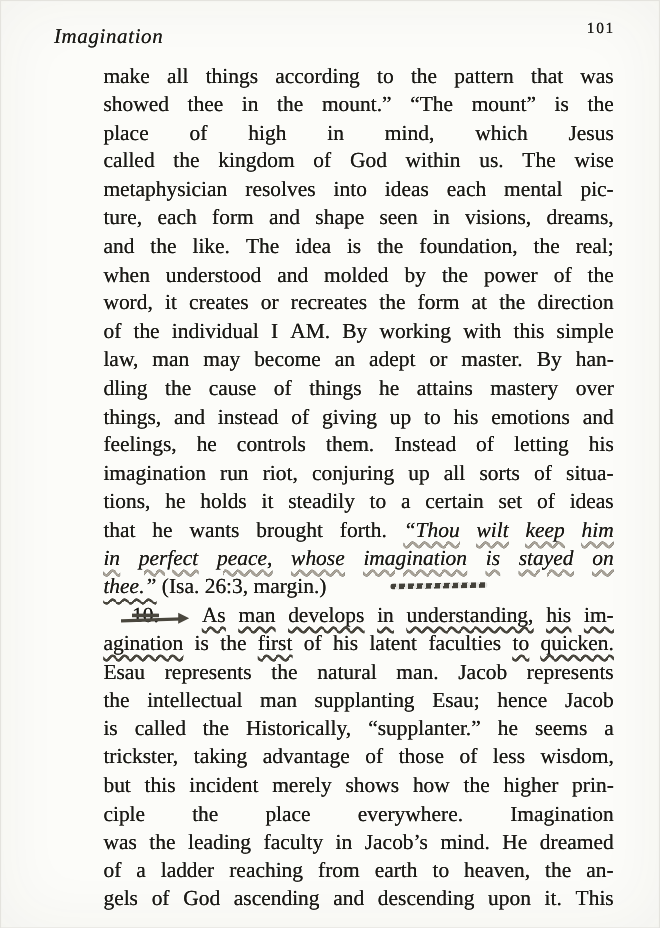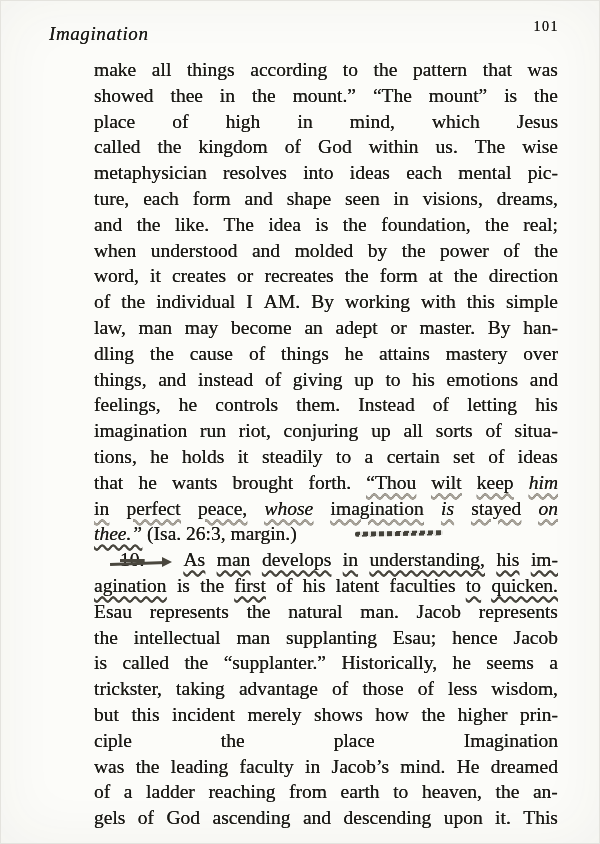--- a/index.html
+++ b/index.html
@@ -38,20 +38,21 @@
   .line.noj{display:block;}
   .line.indent{padding-left:26px;}
   .i{font-style:italic;}
   
   .u-f{
     text-decoration:underline;
     text-decoration-style:wavy;
     text-decoration-color:#aaa499;
     text-decoration-thickness:1.5px;
     text-underline-offset:4px;
+    font-style:italic;
   }
   
   .u-d{
     text-decoration:underline;
     text-decoration-style:wavy;
     text-decoration-color:#4a473e;
     text-decoration-thickness:2px;
     text-underline-offset:4px;
   }
   
@@ -330,22 +331,22 @@
         <span>man</span>
         <span>supplanting</span>
         <span>Esau;</span>
         <span>hence</span>
         <span>Jacob</span>
       </div>
       <div class="line">
         <span>is</span>
         <span>called</span>
         <span>the</span>
+        <span>Historically,</span>
         <span>“supplanter.”</span>
-        <span>Historically,</span>
         <span>he</span>
         <span>seems</span>
         <span>a</span>
       </div>
       <div class="line">
         <span>trickster,</span>
         <span>taking</span>
         <span>advantage</span>
         <span>of</span>
         <span>those</span>
@@ -361,20 +362,21 @@
         <span>shows</span>
         <span>how</span>
         <span>the</span>
         <span>higher</span>
         <span>prin-</span>
       </div>
       <div class="line">
         <span>ciple</span>
         <span>the</span>
         <span>place</span>
+        <span>everywhere.</span>
         <span>Imagination</span>
       </div>
       <div class="line">
         <span>was</span>
         <span>the</span>
         <span>leading</span>
         <span>faculty</span>
         <span>in</span>
         <span>Jacob’s</span>
         <span>mind.</span>

